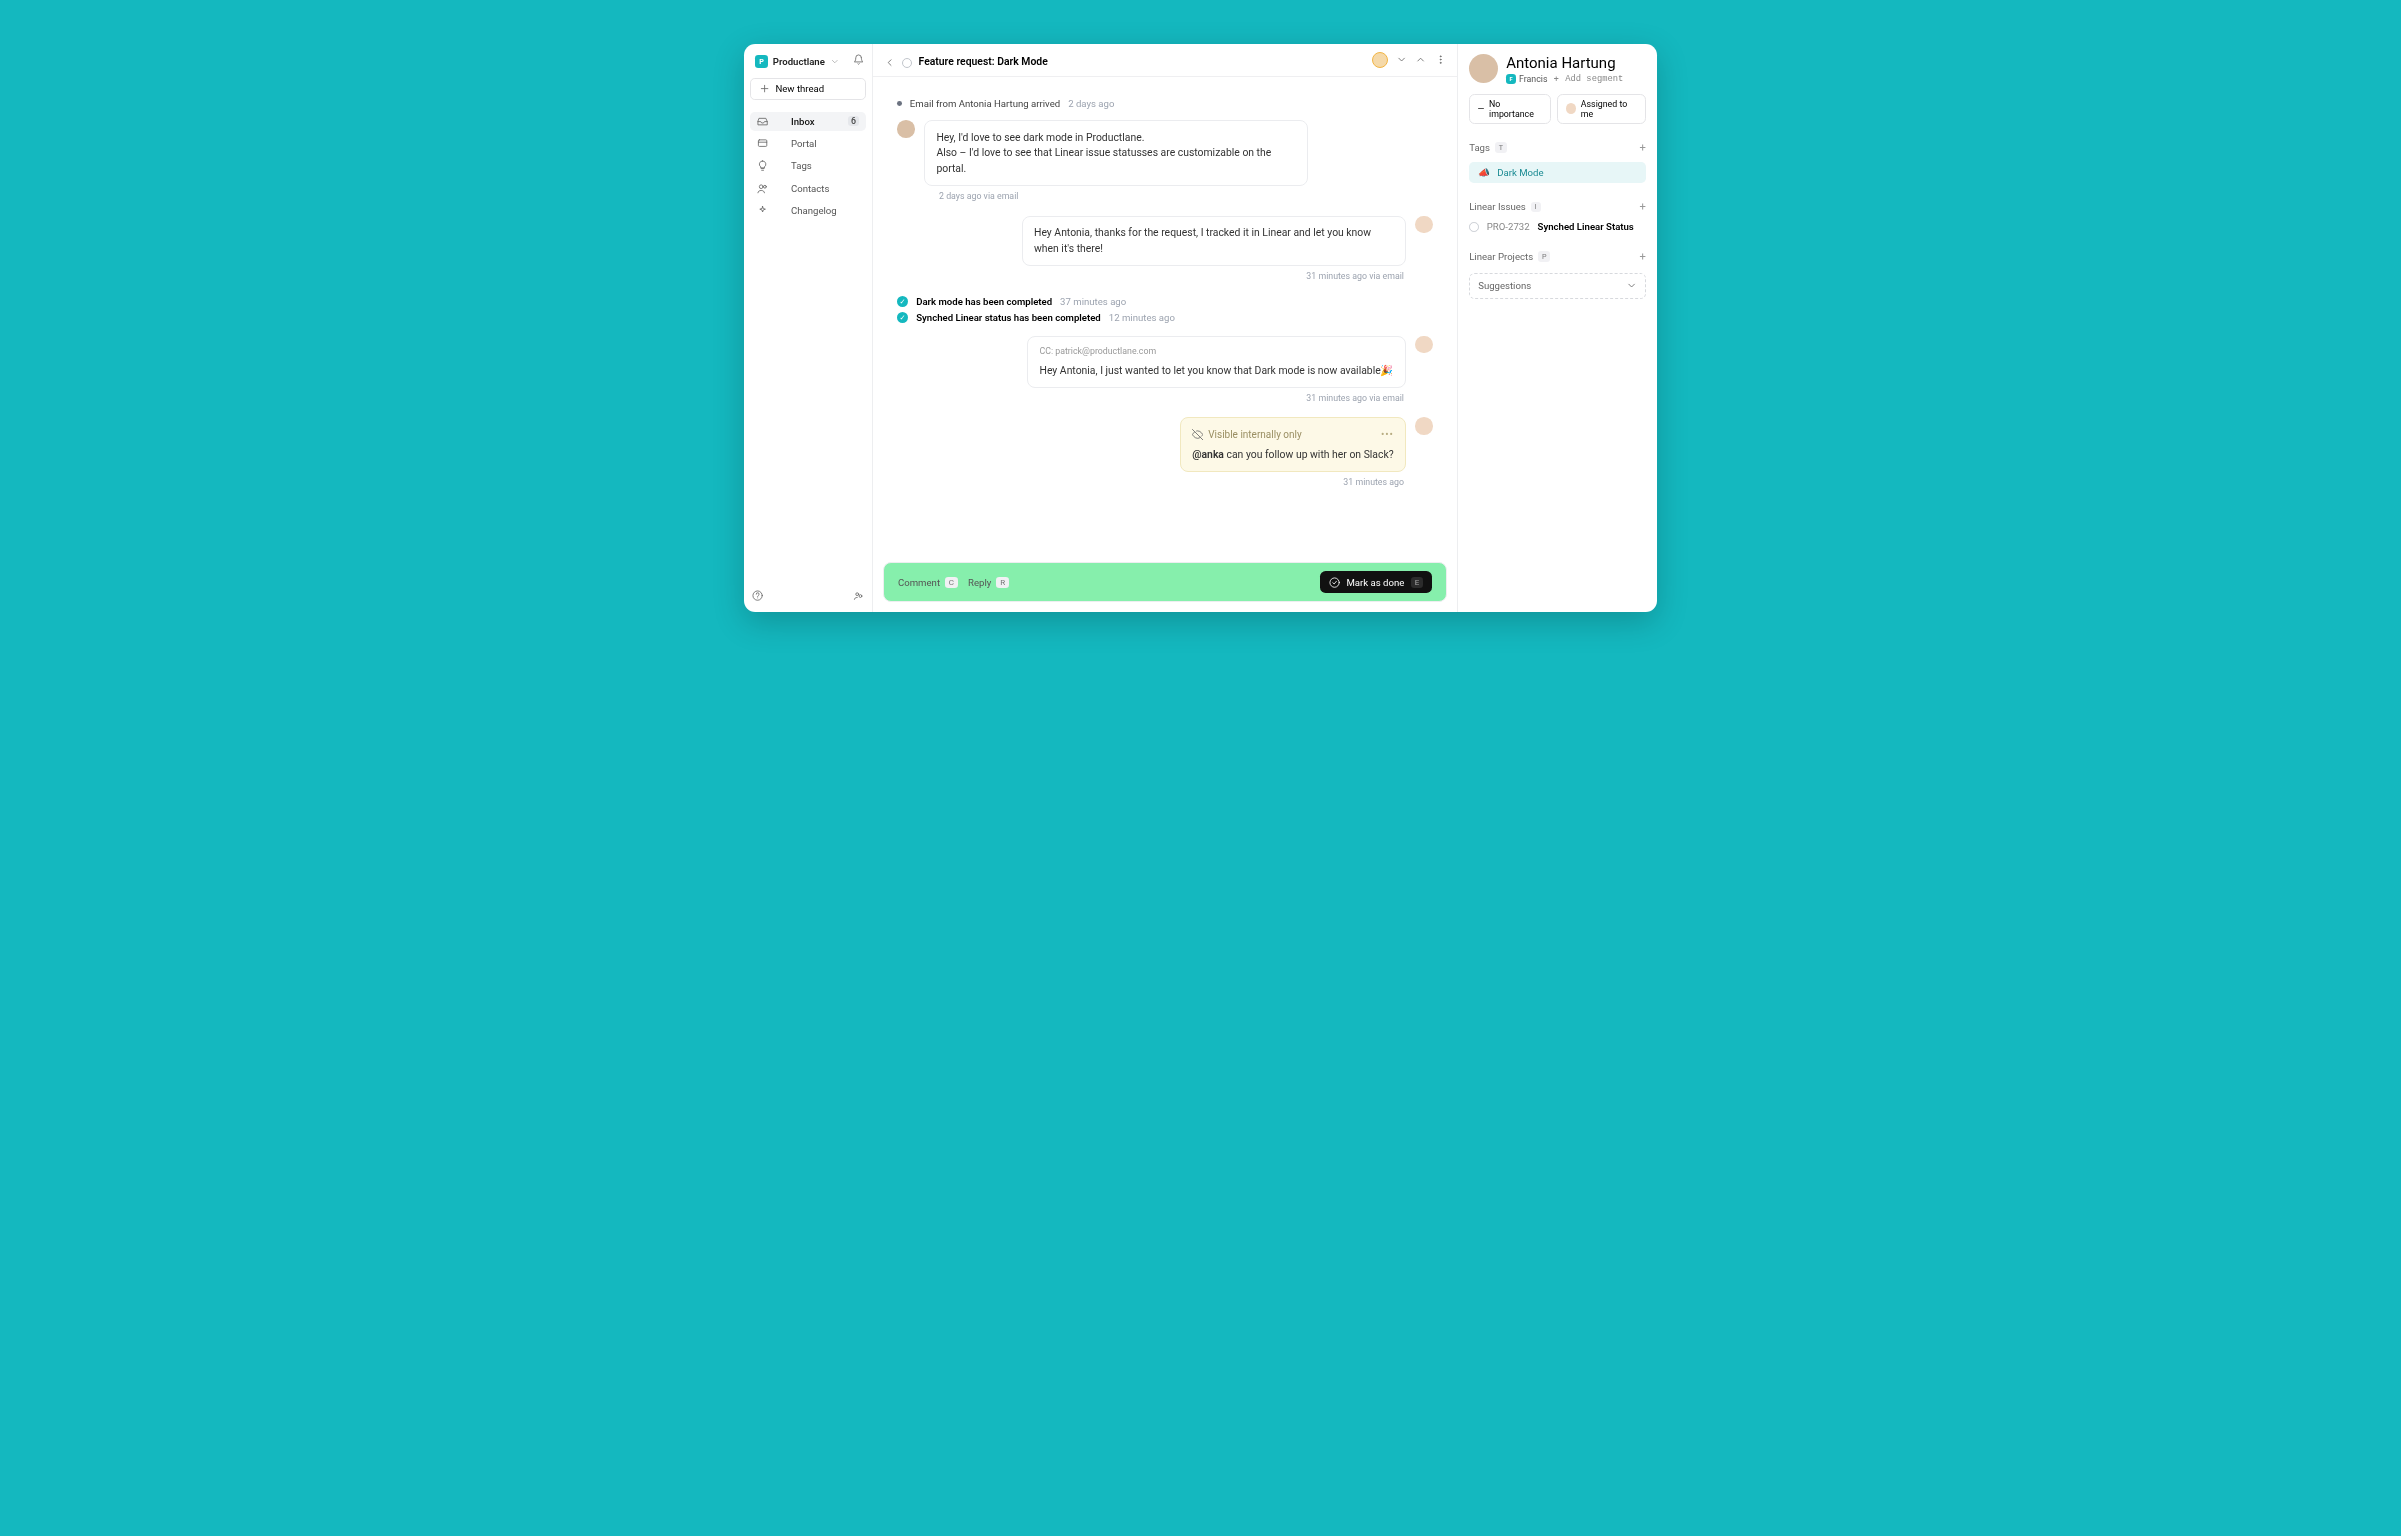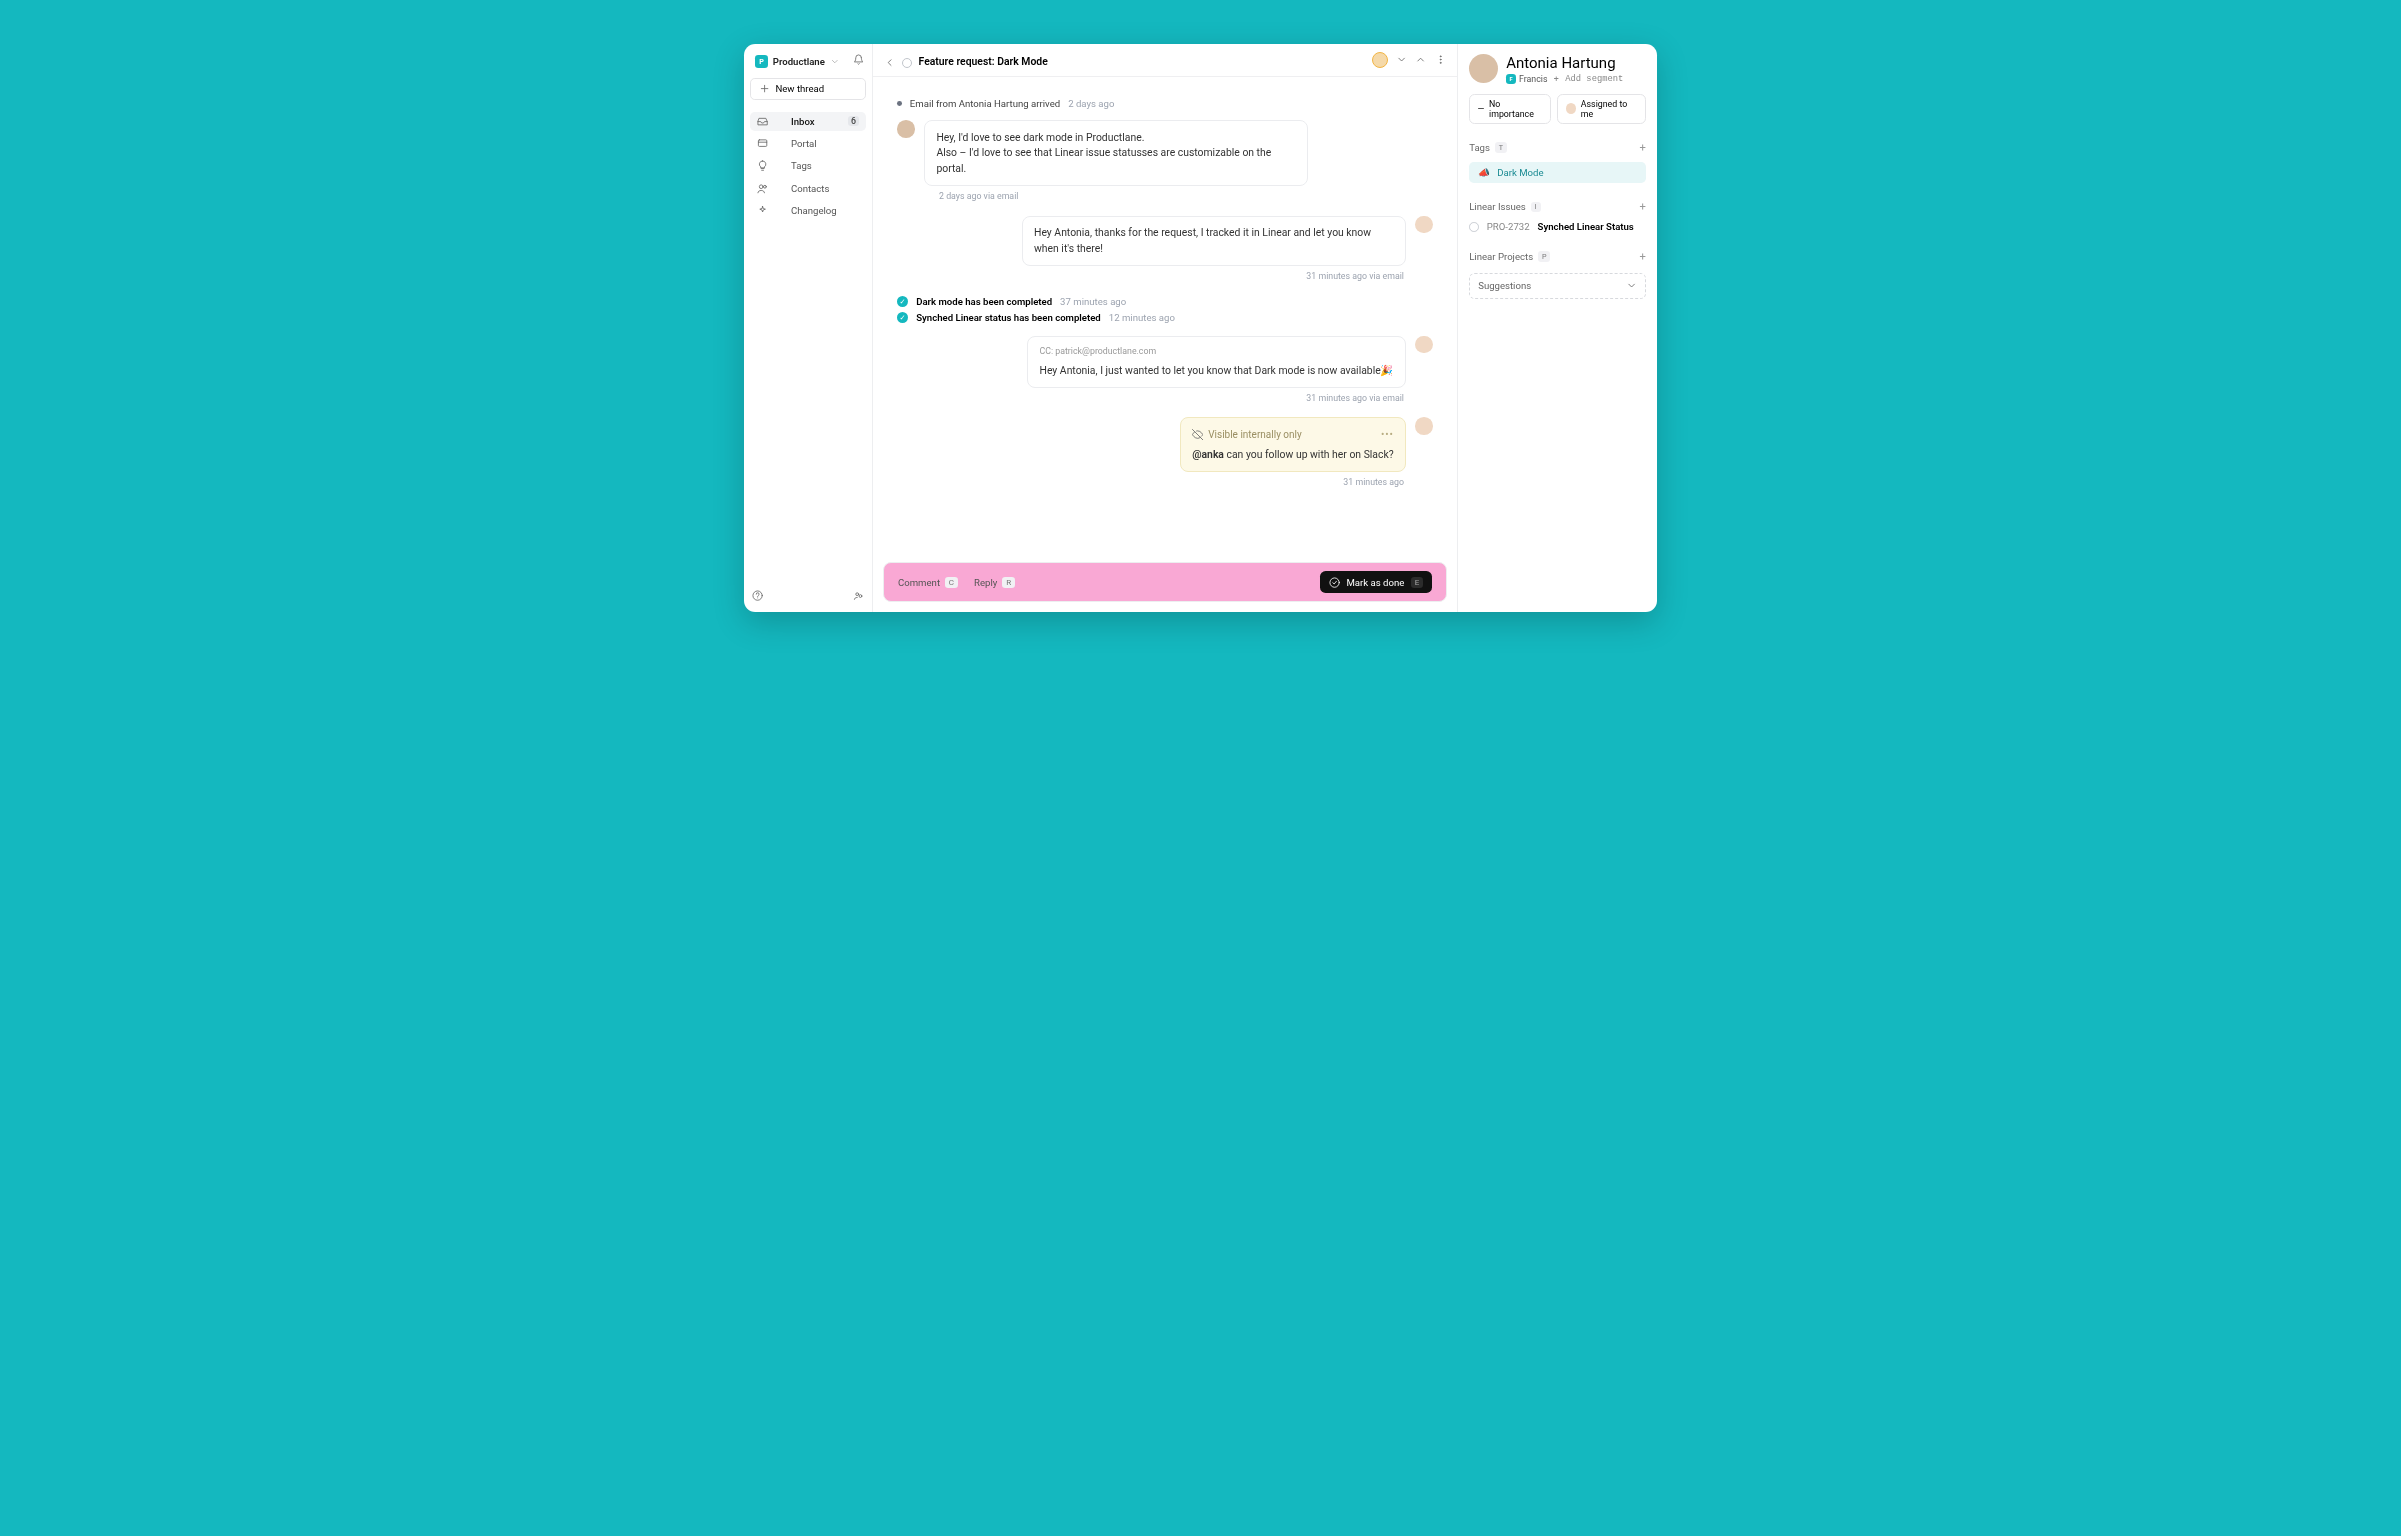--- a/index.html
+++ b/index.html
@@ -49,21 +49,21 @@
 .mention { color:#333; font-weight:600; }
 .meta { font-size:8.8px; color:#9ca3af; margin:4.8px 0 14.4px; }
 .meta.left { margin-left:42px; }
 .meta.right { text-align:right; margin-right:29px; }
 
 .done-line { display:flex; align-items:center; gap:8px; font-size:9.6px; margin:4.8px 0; }
 .done-line .chk { width:11.2px; height:11.2px; border-radius:50%; background:#14b8bf; display:flex; align-items:center; justify-content:center; color:#fff; font-size:7.2px; }
 .done-line b { font-weight:600; }
 .done-line .ts { color:#9ca3af; }
 
-.footer { border-top:0.8px solid #edeef0; padding:8px 14.4px; display:flex; align-items:center; gap:16px; background:#f9a8d4; margin:0 9.6px 9.6px; border:0.8px solid #edeef0; border-radius:8px; }
+.footer { border-top:0.8px solid #edeef0; padding:8px 14.4px; display:flex; align-items:center; gap:10px; background:#86efac; margin:0 9.6px 9.6px; border:0.8px solid #edeef0; border-radius:8px; }
 .ftab { display:flex; align-items:center; gap:4.8px; font-size:9.6px; color:#555; cursor:pointer; }
 .kbd { font-size:8px; background:#f1f1f4; border-radius:3.2px; padding:0.8px 4px; color:#777; }
 .done-btn { margin-left:auto; background:#111; color:#fff; border:none; border-radius:5.6px; padding:5.6px 8.8px; font-size:9.6px; display:flex; gap:6.4px; align-items:center; cursor:pointer; }
 .done-btn .kbd { background:#2c2c2c; color:#aaa; }
 
 
 .rpanel { width:199px; padding:9.6px 11.2px; overflow:auto; }
 .contact { display:flex; gap:8px; align-items:flex-start; }
 .contact .big-av { width:29px; height:29px; border-radius:50%; background:#d9bfa6; }
 .cname { font-size:15px; font-weight:400; }

